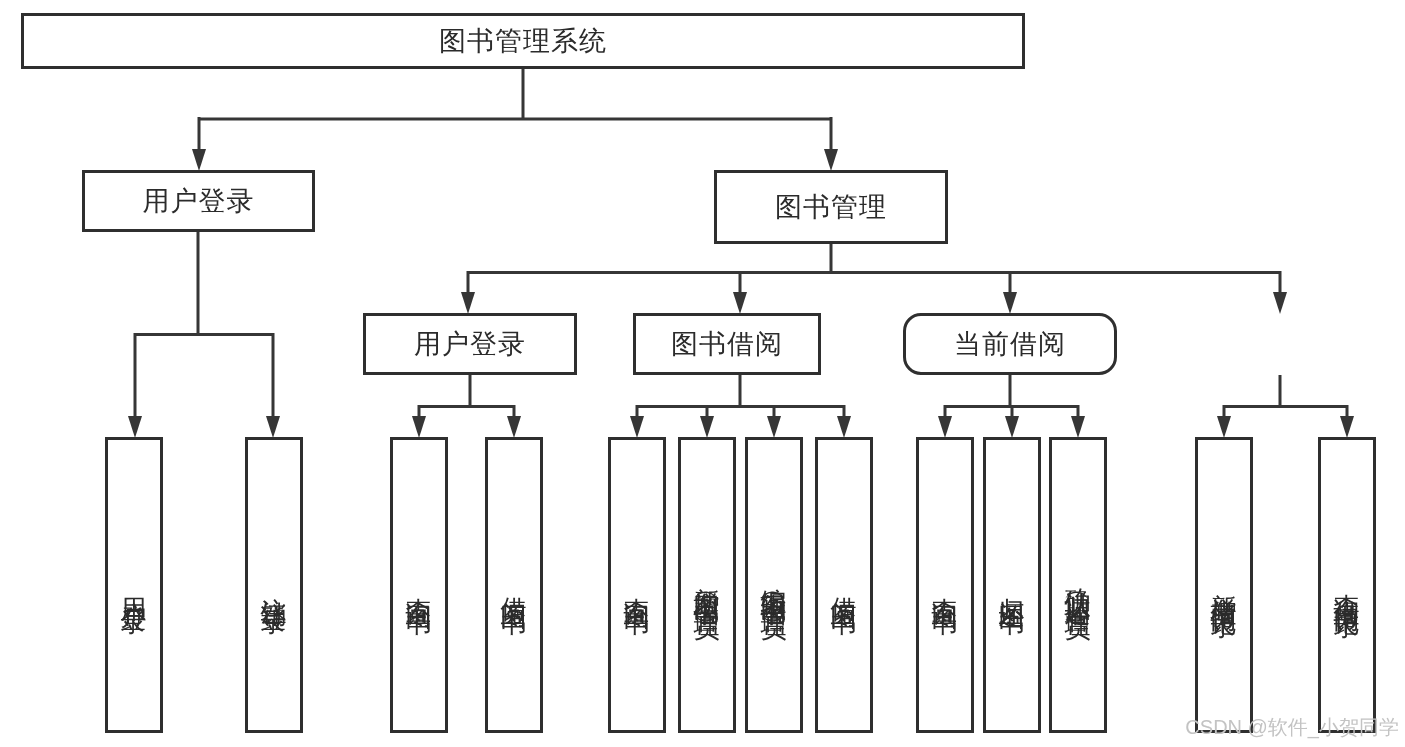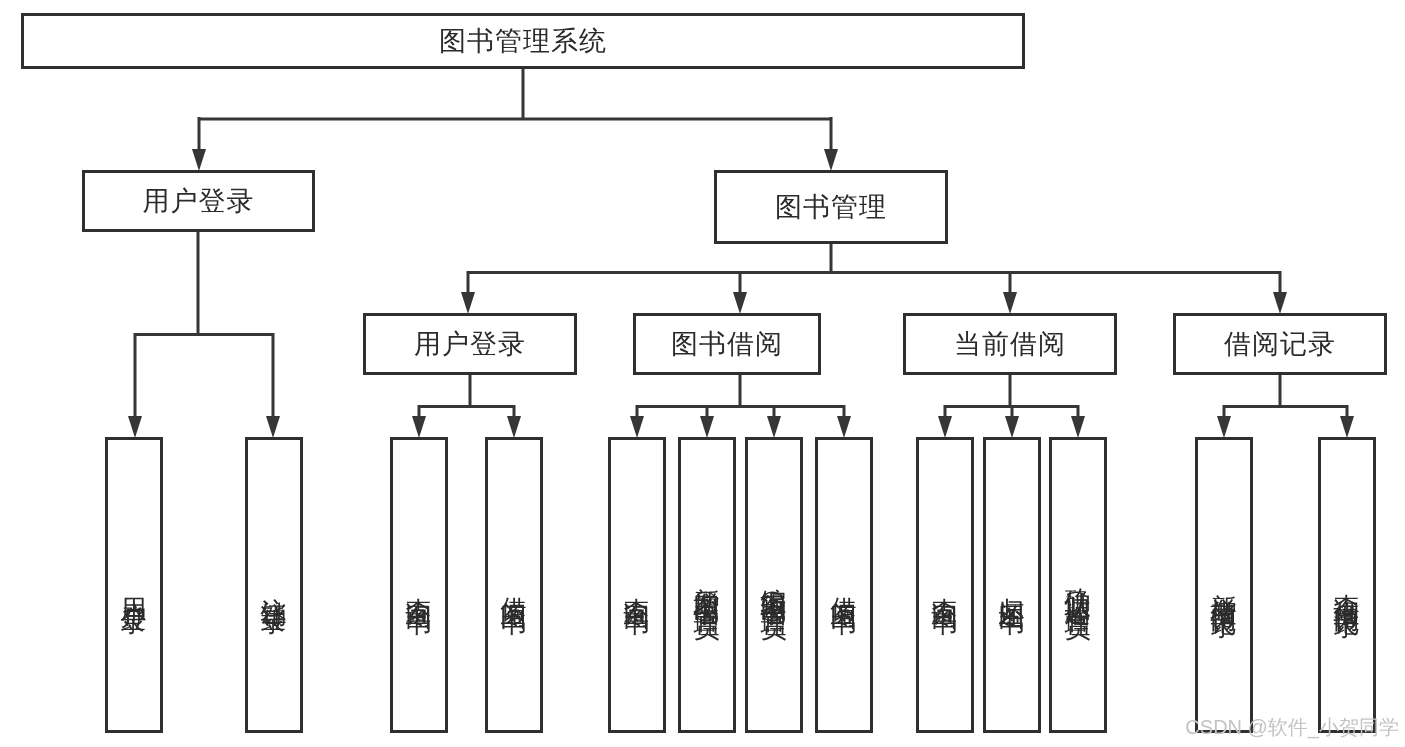--- a/index.html
+++ b/index.html
@@ -104,25 +104,22 @@
   <div class="node box-h" style="left:714px; top:170px; width:234px; height:74px;">
     <span class="lbl">图书管理</span>
   </div>
 
   <div class="node box-h" style="left:363px; top:313px; width:214px; height:62px;">
     <span class="lbl">用户登录</span>
   </div>
   <div class="node box-h" style="left:633px; top:313px; width:188px; height:62px;">
     <span class="lbl">图书借阅</span>
   </div>
-  <div class="node box-h" style="left:903px; top:313px; width:214px; height:62px;">
+  <div class="node box-h" style="left:903px; top:313px; width:214px; height:62px;border-radius:18px;">
     <span class="lbl">当前借阅</span>
-  </div>
-  <div class="node box-h" style="left:1173px; top:313px; width:214px; height:62px;">
-    <span class="lbl">借阅记录</span>
   </div>
 
   <div class="node leaf" style="left:105px; top:437px; width:58px; height:296px;">
     <span class="lbl">用户登录</span>
   </div>
   <div class="node leaf" style="left:245px; top:437px; width:58px; height:296px;">
     <span class="lbl">注销登录</span>
   </div>
 
   <div class="node leaf" style="left:390px; top:437px; width:58px; height:296px;">

